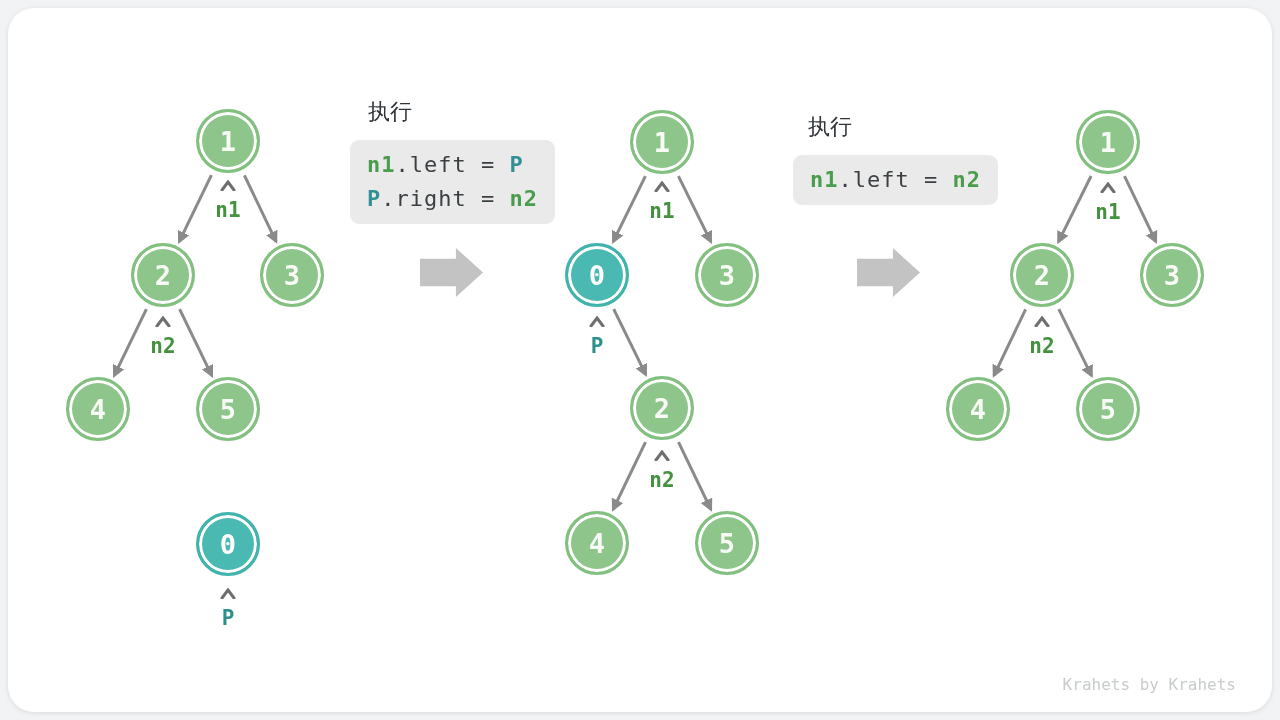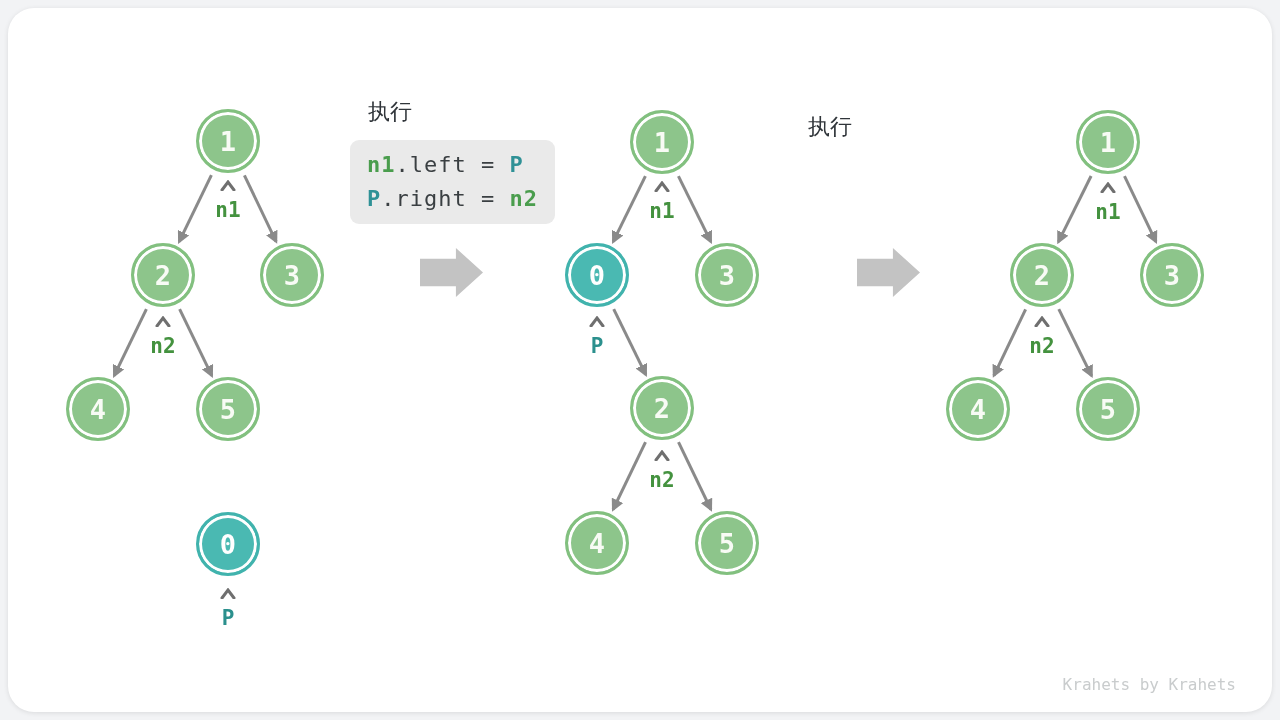--- a/index.html
+++ b/index.html
@@ -150,20 +150,23 @@
     <div class="ptr-text">P</div>
   </div>
   <div class="pointer green" style="left:630px; top:450px;">
     <svg class="caret" width="16" height="11" viewBox="0 0 16 11">
         <path d="M2,10 L8,2 L14,10" fill="none" stroke="#6f6f6f" stroke-width="3" stroke-linecap="round"></path>
       </svg>
     <div class="ptr-text">n2</div>
   </div>
 
   <div class="step-heading" style="left:808px; top:112px;">执行</div>
+  <div class="code-block" style="left:793px; top:155px;">
+    <div class="code-line"><span class="tok" data-color="green">n1</span><span class="tok" data-color="plain">.left = </span><span class="tok" data-color="green">n2</span></div>
+  </div>
 
   <div class="block-arrow" style="left:857px; top:248px;"></div>
 
   <div class="node green" style="left:1076px; top:110px;">1</div>
   <div class="node green" style="left:1010px; top:243px;">2</div>
   <div class="node green" style="left:1140px; top:243px;">3</div>
   <div class="node green" style="left:946px;  top:377px;">4</div>
   <div class="node green" style="left:1076px; top:377px;">5</div>
 
   <div class="pointer green" style="left:1076px; top:182px;">

